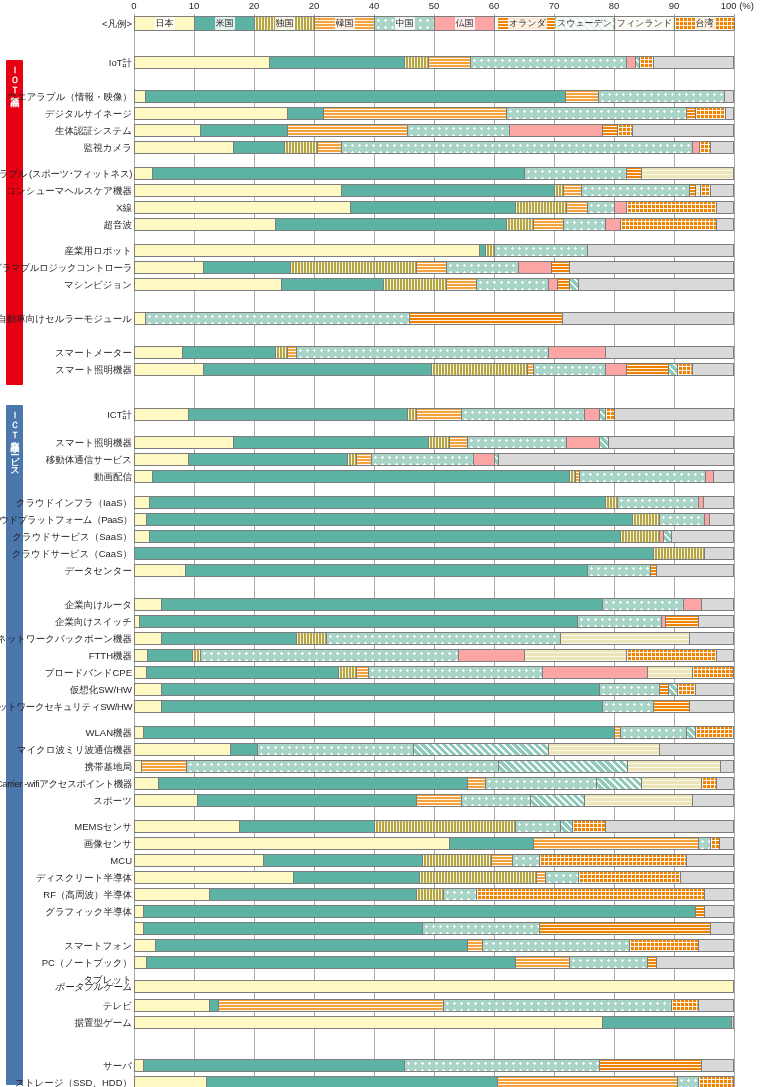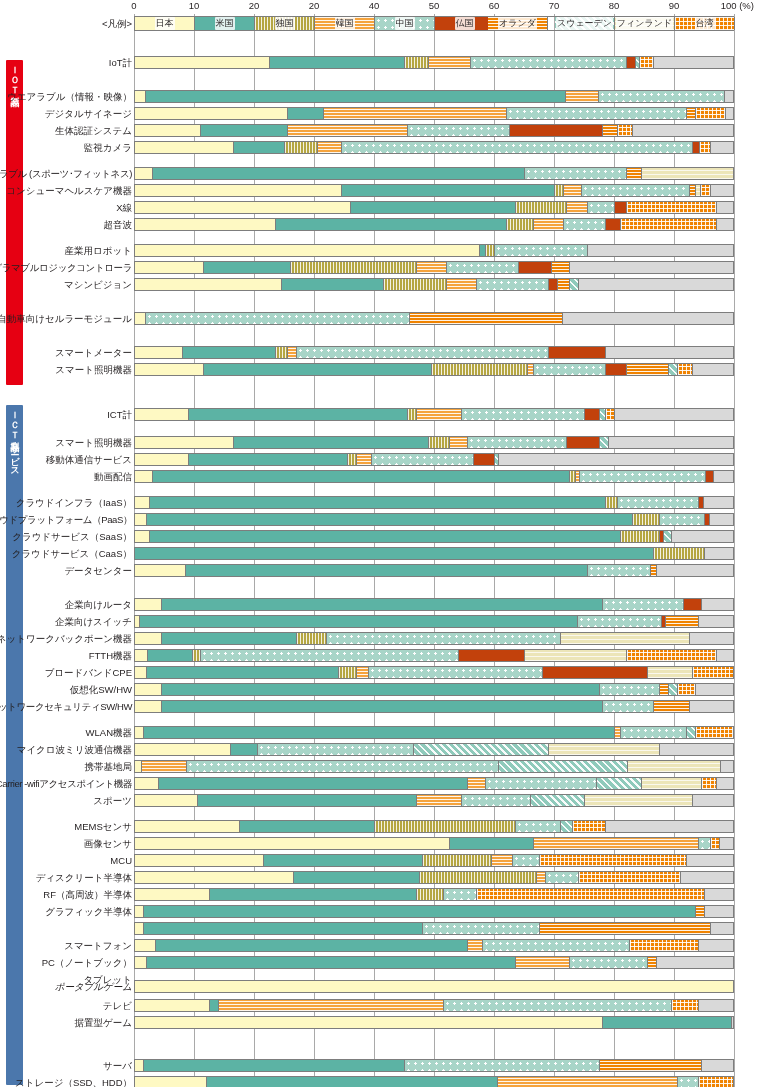--- a/index.html
+++ b/index.html
@@ -57,21 +57,21 @@
   .c-us{background:#5cb3a4;}
   .c-de{background:#b5a642;
         background-image:repeating-linear-gradient(90deg,
           rgba(255,255,255,.85) 0 1px, rgba(0,0,0,0) 1px 3px);}
   .c-kr{background:#f5a33c;
         background-image:repeating-linear-gradient(0deg,
           rgba(255,255,255,.9) 0 1px, rgba(0,0,0,0) 1px 3px);}
   .c-cn{background:#a8d5c8;
         background-image:radial-gradient(#ffffff 1px, rgba(0,0,0,0) 1.3px);
         background-size:7px 7px;}
-  .c-fr{background:#c2410c;}
+  .c-fr{background:#fca5a5;}
   .c-nl{background:#f08300;
         background-image:repeating-linear-gradient(0deg,
           rgba(255,255,255,.9) 0 1px, rgba(0,0,0,0) 1px 3px);}
   .c-se{background:#8fcabb;
         background-image:repeating-linear-gradient(45deg,
           rgba(255,255,255,.95) 0 2px, rgba(0,0,0,0) 2px 5px);}
   .c-fi{background:#ece5b8;
         background-image:repeating-linear-gradient(0deg,
           rgba(255,255,255,.75) 0 1px, rgba(0,0,0,0) 1px 4px);}
   .c-tw{background:#f08300;
@@ -124,21 +124,21 @@
 
   <div class="legend-row">
     <div class="legend-label">&lt;凡例&gt;</div>
     <div class="legend-bar" id="legend-bar">
         <div class="legend-seg c-jp" style="left: 0px; width: 60px;"><b>日本</b></div>
         <div class="legend-seg c-us" style="left: 60px; width: 60px;"><b>米国</b></div>
         <div class="legend-seg c-de" style="left: 120px; width: 60px;"><b>独国</b></div>
         <div class="legend-seg c-kr" style="left: 180px; width: 60px;"><b>韓国</b></div>
         <div class="legend-seg c-cn" style="left: 240px; width: 60px;"><b>中国</b></div>
         <div class="legend-seg c-fr" style="left: 300px; width: 60px;"><b>仏国</b></div>
-        <div class="legend-seg c-nl" style="left: 353px; width: 60px;"><b>オランダ</b></div>
+        <div class="legend-seg c-nl" style="left: 363px; width: 60px;"><b>オランダ</b></div>
         <div class="legend-seg c-se" style="left: 420px; width: 60px;"><b>スウェーデン</b></div>
         <div class="legend-seg c-fi" style="left: 480px; width: 60px;"><b>フィンランド</b></div>
         <div class="legend-seg c-tw" style="left: 540px; width: 60px;"><b>台湾</b></div>
       </div>
   </div>
 
   <div id="rows">
       <div class="row" style="top: 55px;">
         <div class="row-label">IoT計</div>
         <div class="bar" style="width: 600px;">

